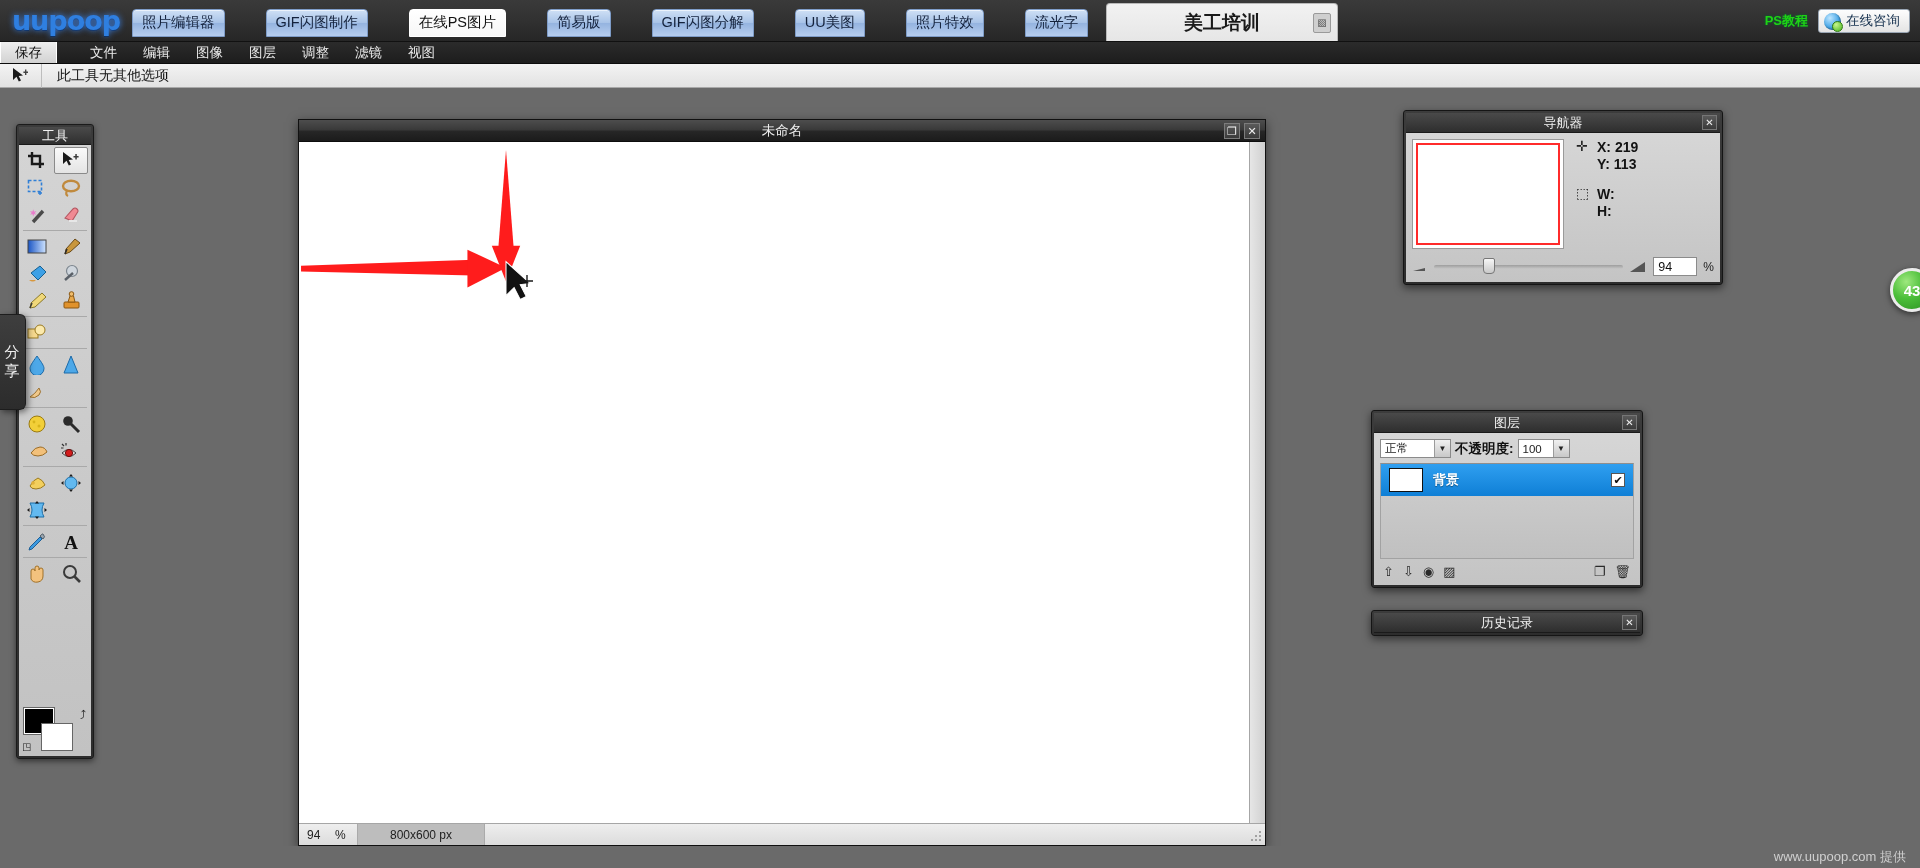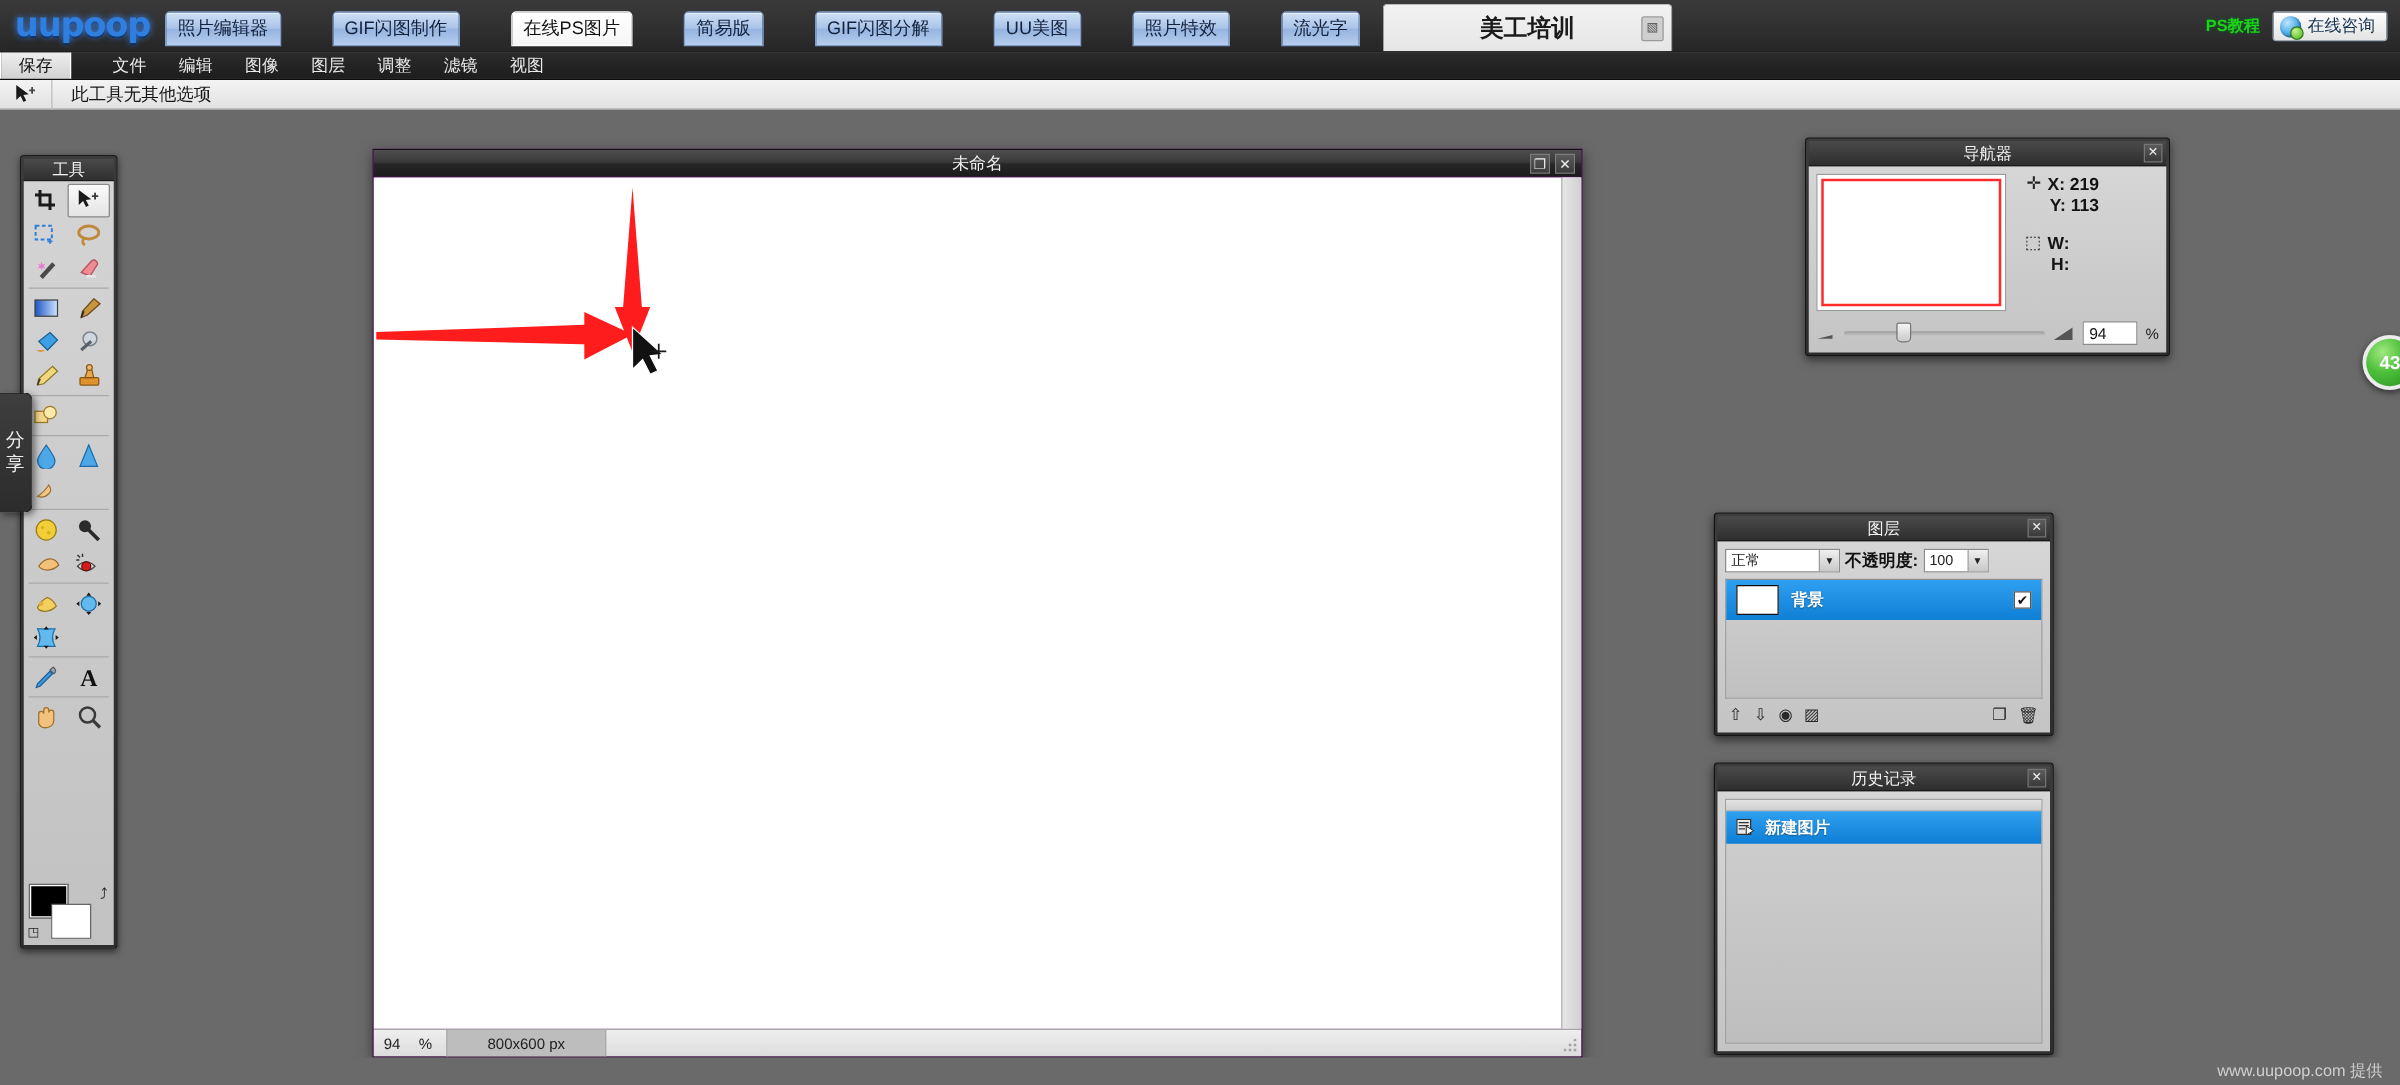--- a/index.html
+++ b/index.html
@@ -221,21 +221,21 @@
   }
   .pclose{
     position:absolute;right:3px;top:2px;width:15px;height:15px;
     background:linear-gradient(to bottom,#5b5b5b,#3a3a3a);
     border:1px solid #767676; color:#eee;font-size:10px;
     display:flex;align-items:center;justify-content:center;cursor:pointer;
   }
   .pbody{ background:linear-gradient(to bottom,#d6d6d6,#c4c4c4); padding:6px; }
 
   
-  #navigator{ left:1444px; top:22px; width:292px;text-align:right; }
+  #navigator{ left:1403px; top:22px; width:320px; }
   #navTop{display:flex; gap:12px;}
   #navThumb{
     width:152px;height:110px;background:#fff;border:1px solid #9a9a9a;
     position:relative;
   }
   #navThumbBox{position:absolute;left:3px;top:3px;right:3px;bottom:3px;border:2px solid #ff2b2b;}
   #navInfo{flex:1;font-size:12.5px;color:#1b1b1b;}
   .navRow{display:flex;gap:5px;align-items:flex-start;margin-bottom:14px;}
   .navRow .ico{width:16px;font-size:14px;color:#222;line-height:1.1;}
   .navRow .vals div{line-height:1.18; font-size:14px; font-weight:bold; color:#131313;}
@@ -249,21 +249,21 @@
   }
   #navPctSign{font-size:12px;color:#1c1c1c;}
 
   
   #layers{ left:1371px; top:322px; width:272px; }
   #layersTopRow{display:flex;align-items:center;gap:4px;margin-bottom:5px;}
   .selbox{
     height:19px;background:#fff;border:1px solid #8b8b8b;display:flex;align-items:center;
     font-size:11.5px;color:#222;padding-left:4px;position:relative;
   }
-  #blendSel{width:92px;}
+  #blendSel{width:71px;}
   .caret{
     position:absolute;right:0;top:0;width:16px;height:100%;
     background:linear-gradient(to bottom,#f0f0f0,#c8c8c8);border-left:1px solid #9b9b9b;
     display:flex;align-items:center;justify-content:center;font-size:8px;color:#222;
   }
   #opacLabel{font-size:13.5px;font-weight:bold;color:#111;}
   #opacSel{width:52px;}
   #layerList{
     height:96px;background:linear-gradient(to bottom,#cfcfcf,#c0c0c0);
     border:1px solid #a2a2a2; border-top-color:#8e8e8e;
@@ -695,33 +695,20 @@
         <span>🗑</span>
       </div>
     </div>
   </div>
 
   <div class="panel" id="history">
     <div class="ptitle">
       <span>历史记录</span>
       <div class="pclose">✕</div>
     </div>
-    <div class="pbody">
-      <div id="histList">
-        <div class="histTopStrip"></div>
-        <div class="histRow">
-          <svg width="15" height="14" viewBox="0 0 15 14">
-            <rect x="0.5" y="0.5" width="11" height="12" fill="#e9e9e9" stroke="#333"></rect>
-            <path d="M2 3 h8 M2 5.5 h8 M2 8 h5" stroke="#333" stroke-width="1"></path>
-            <path d="M8 6 L14 9.5 L8 13 Z" fill="#fff" stroke="#222" stroke-width=".8"></path>
-          </svg>
-          <span>新建图片</span>
-        </div>
-      </div>
-    </div>
   </div>
 
   <div id="greenBadge">43</div>
 </div>
 
 <div id="bottomStrip">
   <div id="footerTxt">www.uupoop.com 提供</div>
 </div>
 
 </body></html>

